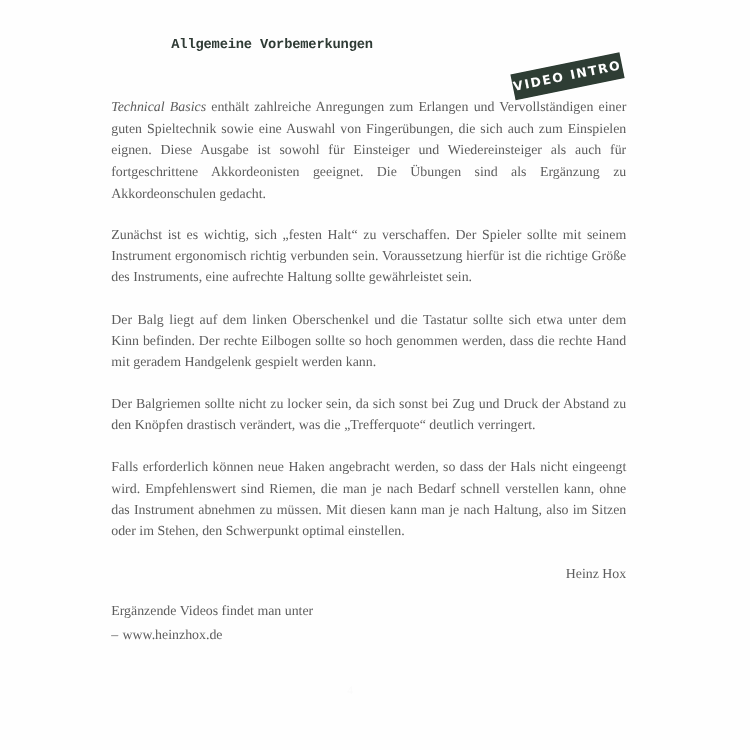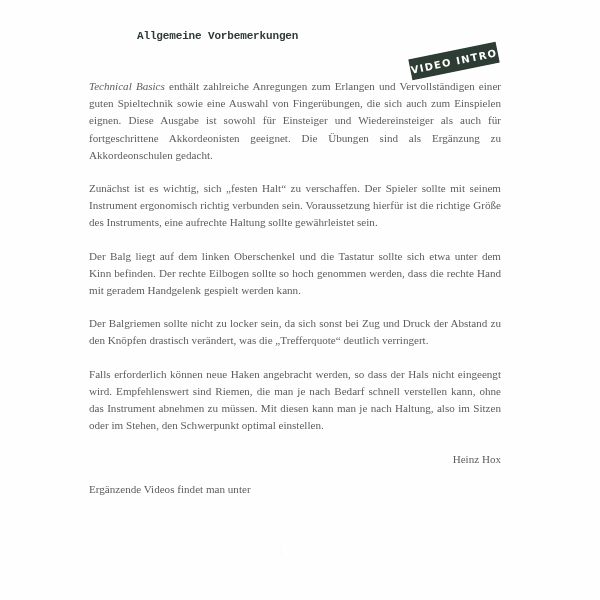--- a/index.html
+++ b/index.html
@@ -181,18 +181,21 @@
     <p class="para">
       <span>Falls erforderlich können neue Haken angebracht werden, so dass der Hals nicht eingeengt wird. Empfehlenswert sind Riemen, die man je nach Bedarf schnell verstellen kann, ohne das Instrument abnehmen zu müssen. Mit diesen kann man je nach Haltung, also im Sitzen oder im Stehen, den Schwerpunkt optimal einstellen.</span>
     </p>
 
     <p class="signature">Heinz Hox</p>
   </div>
 
   <div class="footer-zone">
     <div class="footer-heading">Ergänzende Videos findet man unter</div>
     <ul class="footer-list">
+      <li class="footer-item">
+        <span class="footer-dash">–</span><span>www.heinzhox.de</span>
+      </li>
     </ul>
   </div>
 
   <div class="page-mark">4</div>
 
 </div>
 
 </body></html>

